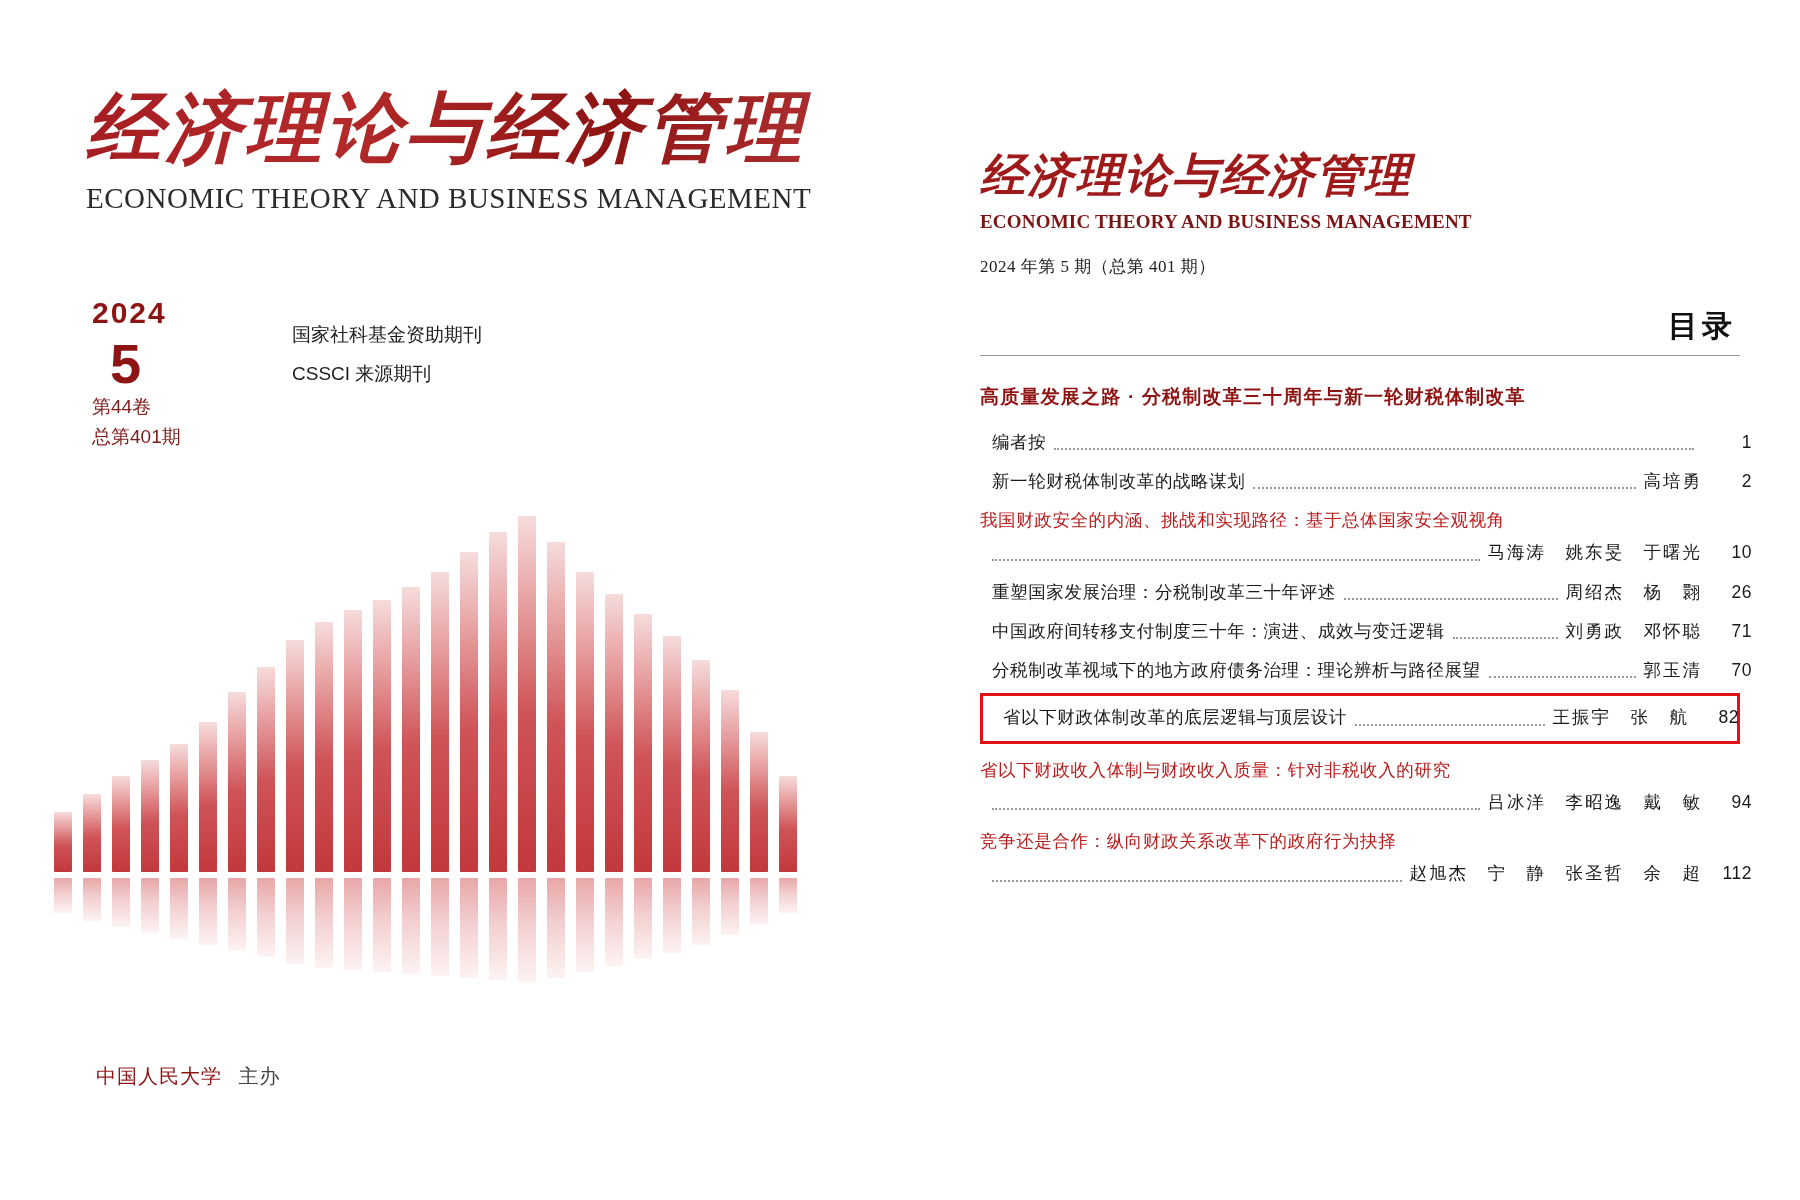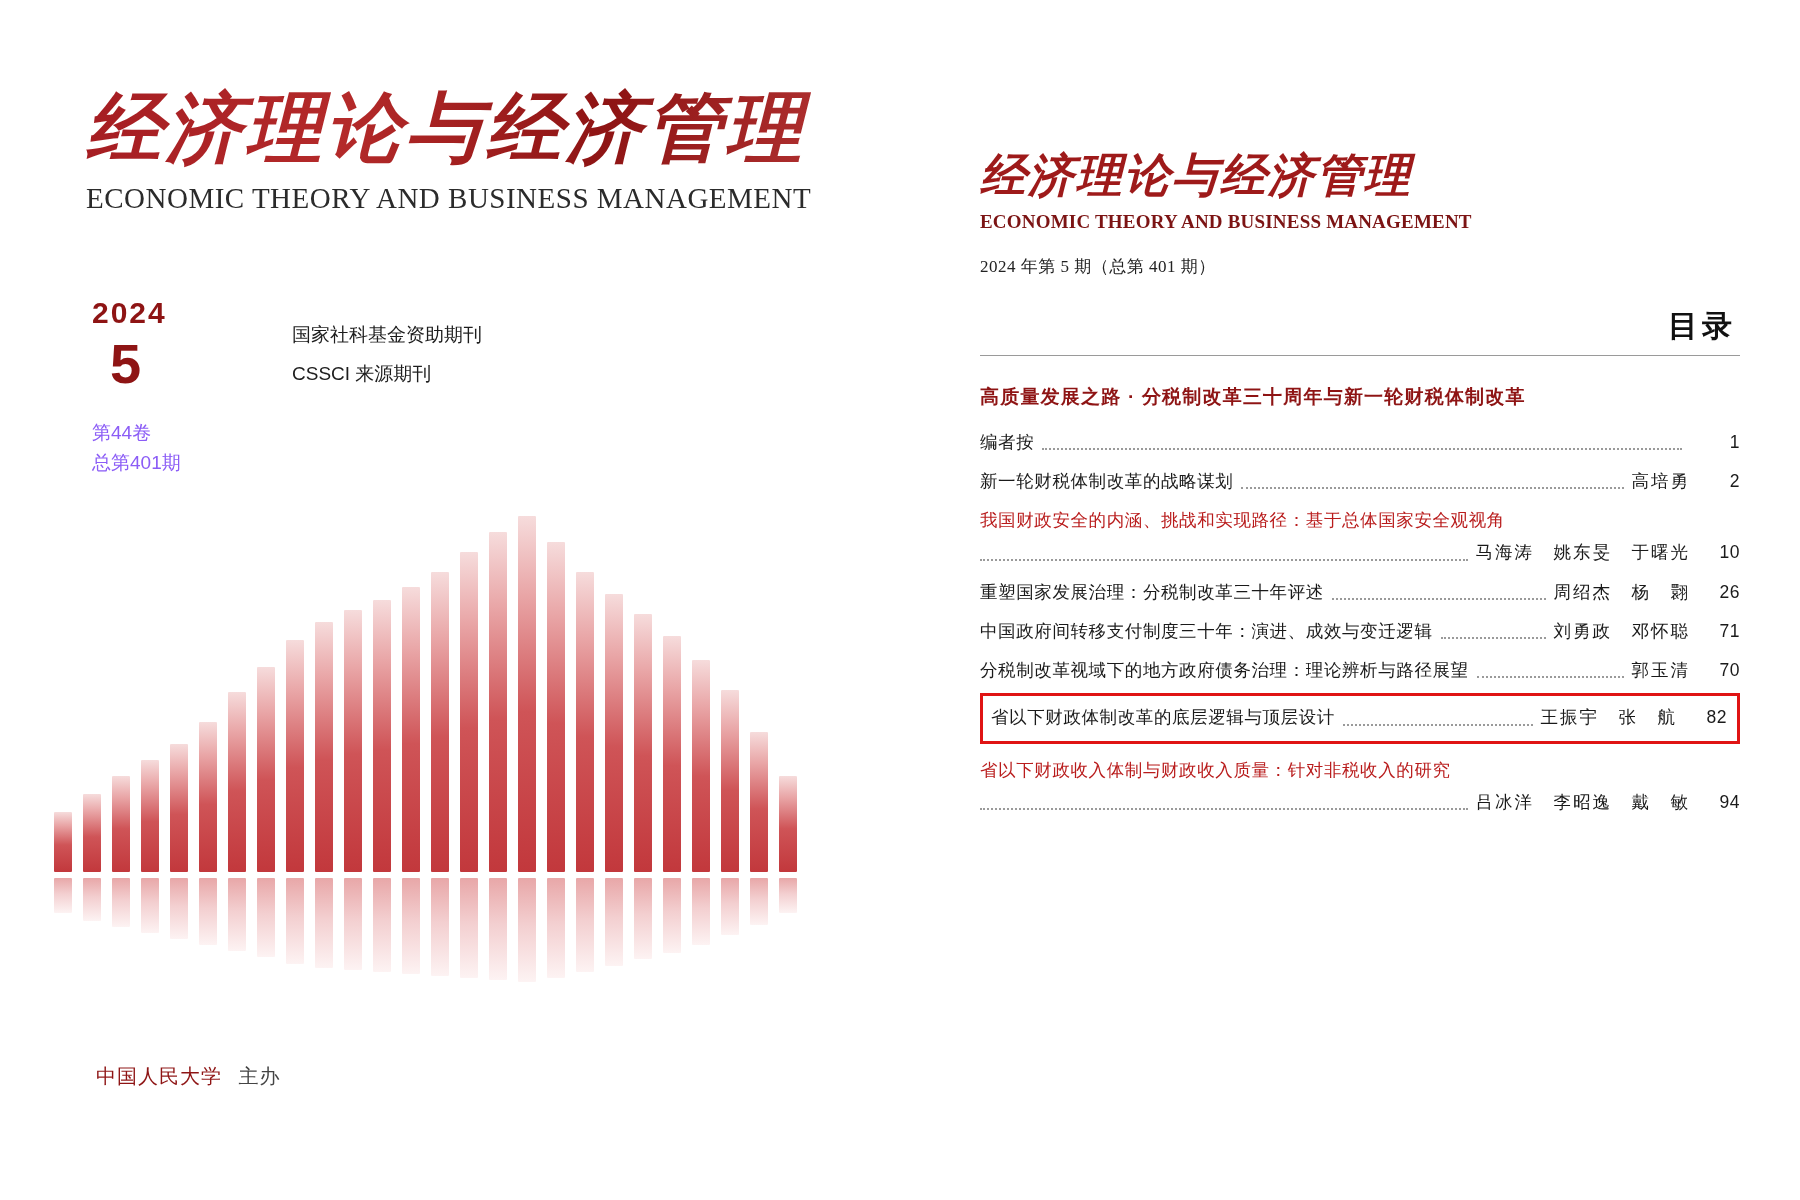--- a/index.html
+++ b/index.html
@@ -83,23 +83,22 @@
   }
   .issue-side {
     position: absolute;
     left: 200px;
     top: 18px;
     font-size: 19px;
     color: #1d1d1d;
     line-height: 2.05;
   }
   .issue-vol {
-    margin-top: 26px;
     font-size: 19px;
-    color: #8b5cf6;
+    color: #7f1d1d;
     line-height: 1.6;
   }
 
   
   .cover-art {
     position: absolute;
     left: 40px;
     top: 470px;
     width: 820px;
     height: 520px;
@@ -217,20 +216,21 @@
     padding: 8px 10px 10px 8px;
     margin-top: 10px;
   }
   .erow {
     display: flex;
     align-items: flex-end;
     width: 100%;
     font-size: 17.5px;
     color: #1a1a1a;
     line-height: 1.5;
+    margin-left: 12px;
   }
   .etitle {
     white-space: nowrap;
     letter-spacing: 0.6px;
   }
   .dots {
     flex: 1 1 auto;
     margin: 0 8px 5px 8px;
     border-bottom: 2px dotted #9a9a9a;
     min-width: 20px;
@@ -417,15 +417,23 @@
           </div>
         </div>
         <div class="entry">
           <div class="title-only">省以下财政收入体制与财政收入质量：针对非税收入的研究</div>
           <div class="erow second-line">
             <span class="dots"></span>
             <span class="authors">吕冰洋　李昭逸　戴　敏</span>
             <span class="page-no">94</span>
           </div>
         </div>
+        <div class="entry">
+          <div class="title-only">竞争还是合作：纵向财政关系改革下的政府行为抉择</div>
+          <div class="erow second-line">
+            <span class="dots"></span>
+            <span class="authors">赵旭杰　宁　静　张圣哲　余　超</span>
+            <span class="page-no">112</span>
+          </div>
+        </div>
       </div>
   </div>
 </div>
 
 </body></html>

